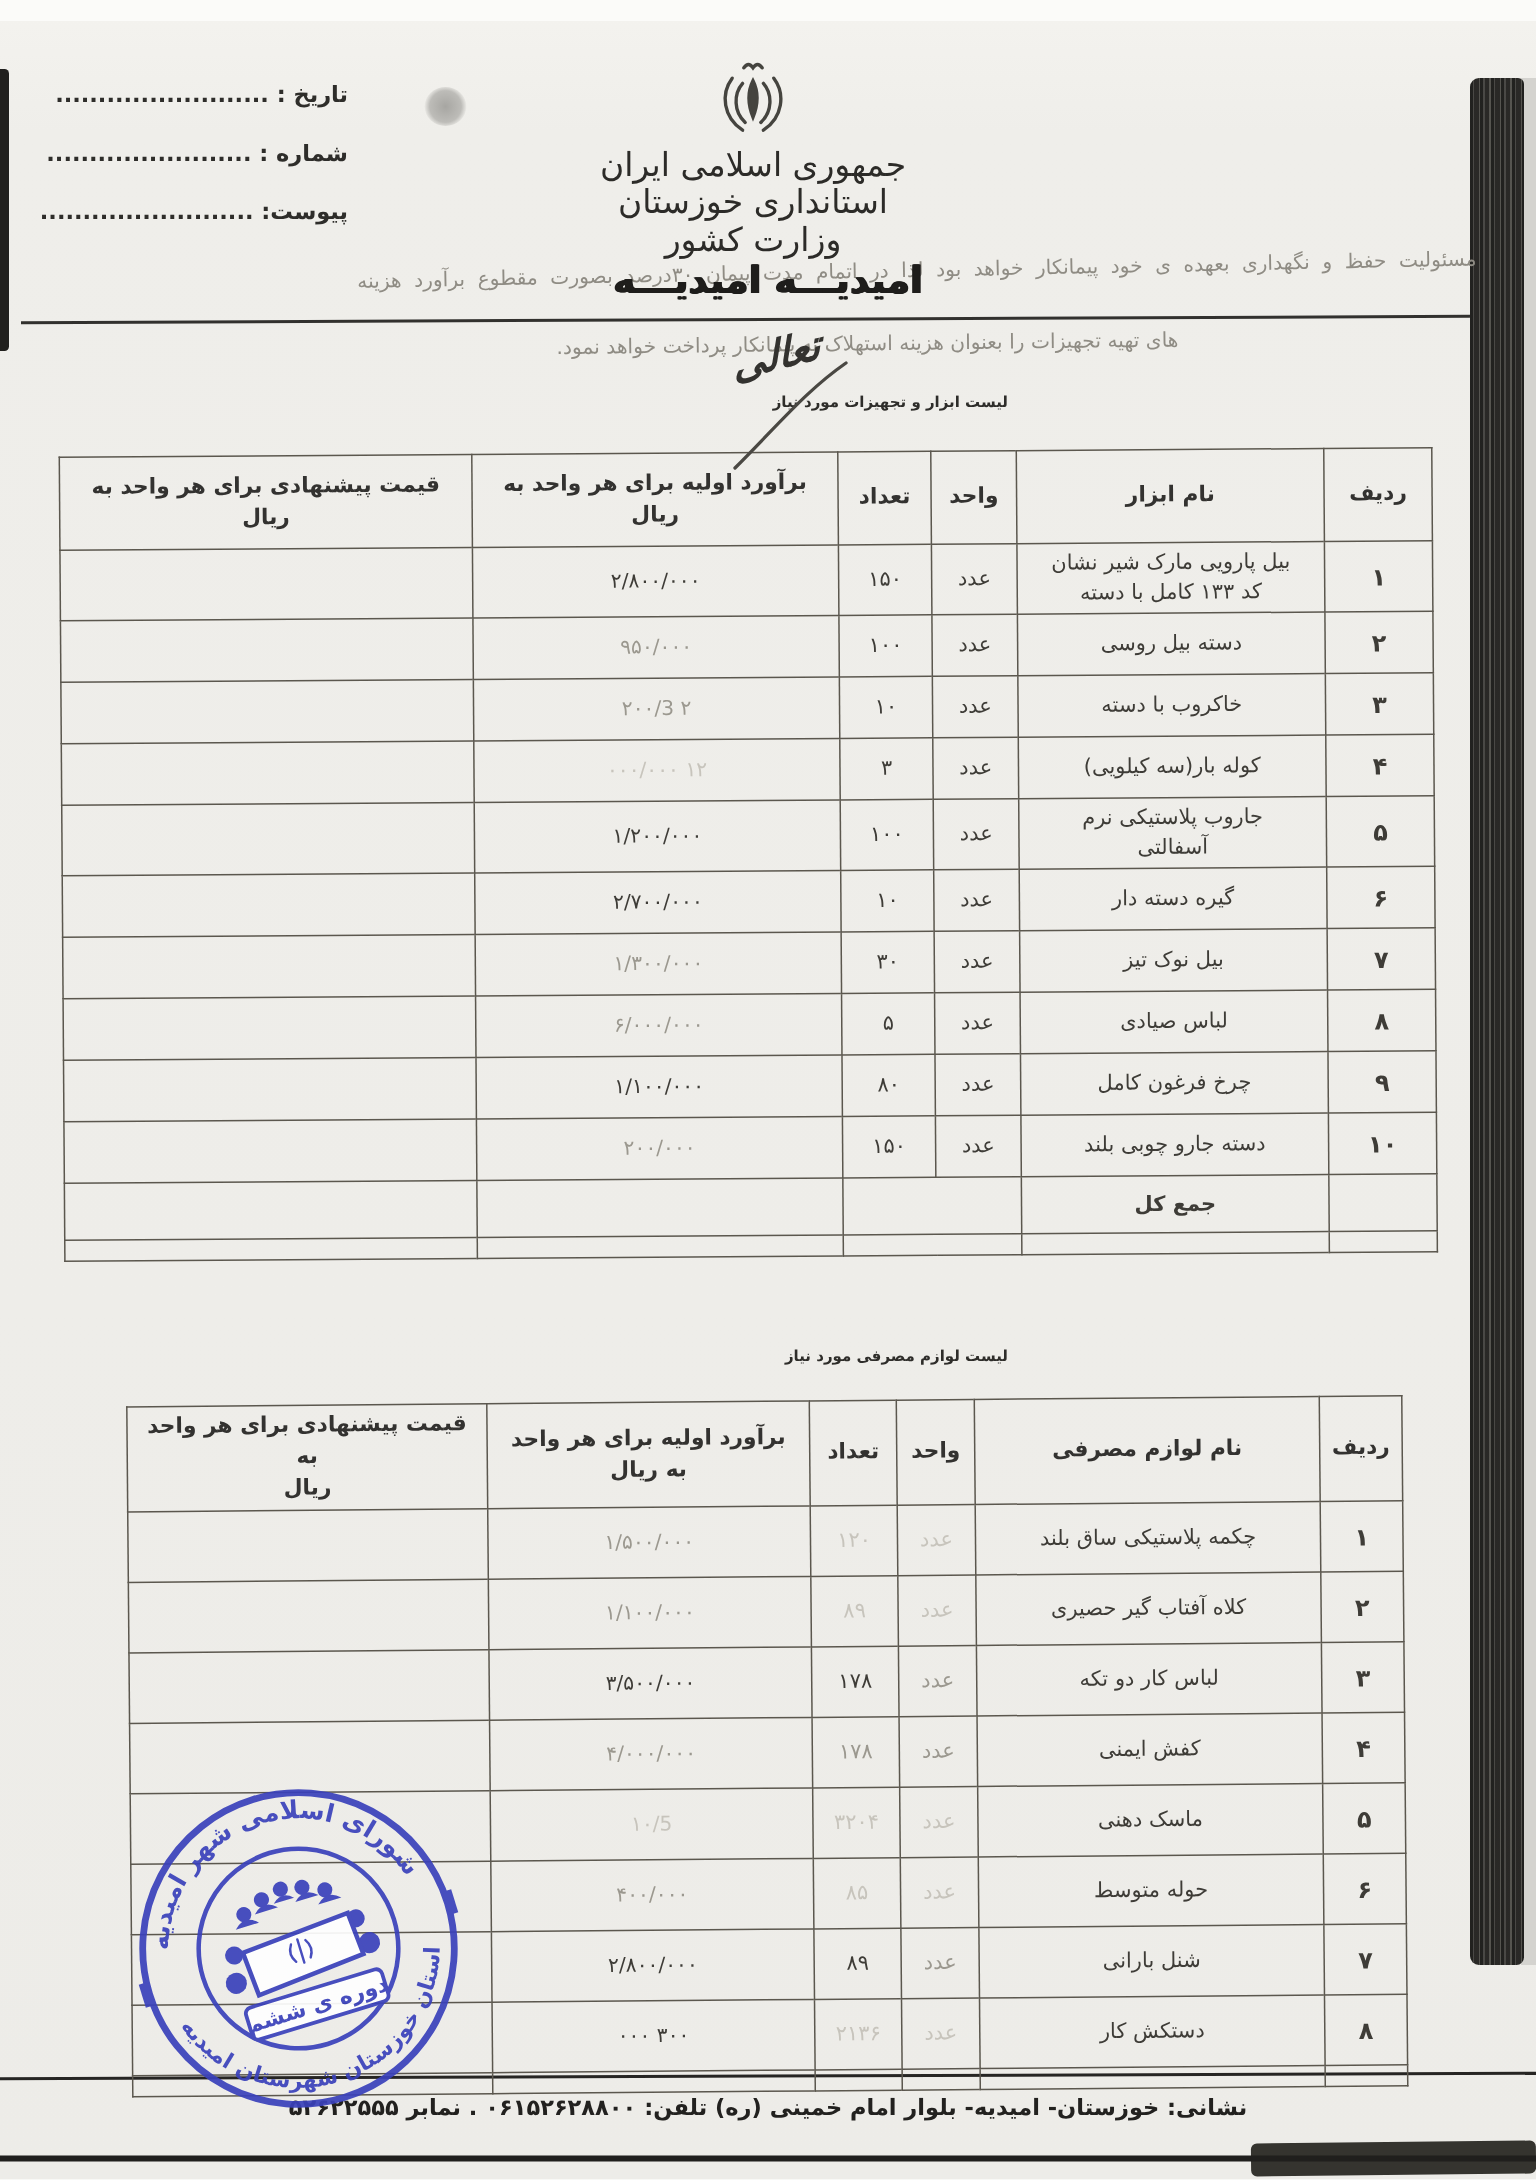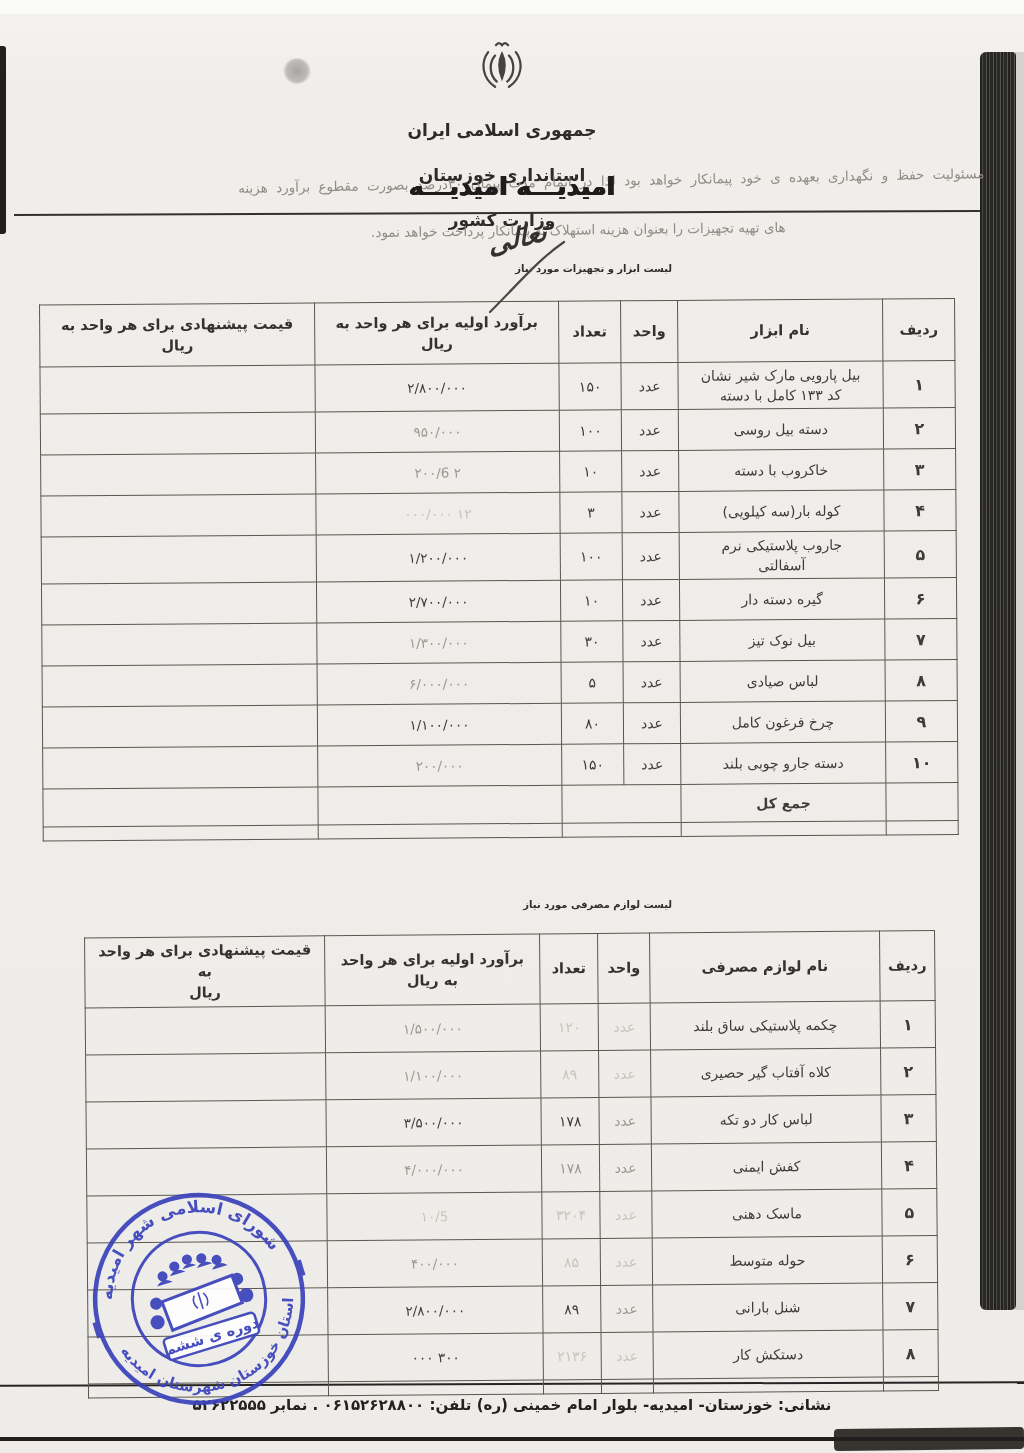--- a/index.html
+++ b/index.html
@@ -17,21 +17,21 @@
   .scan-dot{position:absolute;left:283px;top:58px;width:28px;height:26px;border-radius:50%;
     background:radial-gradient(circle,#a7a6a2 0%,#bdbcb8 55%,rgba(189,188,184,0) 75%);}
   .scan-top-strip{position:absolute;left:0;top:0;width:100%;height:14px;background:#fbfbf9;}
 
   
   .head-left{position:absolute;right:792px;left:18px;top:54px;font-weight:bold;font-size:15px;color:#2e2d2a;}
   .head-left .fld{margin-bottom:21px;white-space:nowrap;letter-spacing:.3px;}
 
   
   .head-center{position:absolute;left:352px;top:38px;width:300px;text-align:center;}
-  .head-center .org{font-weight:bold;font-size:17px;color:#2c2b28;line-height:25px;margin-top:20px;}
+  .head-center .org{font-weight:normal;font-size:22px;color:#2c2b28;line-height:25px;}
   .emblem{display:inline-block;}
   .muni-name{
     position:absolute;left:312px;top:172px;width:400px;text-align:center;
     font-size:25px;font-weight:bold;color:#1e1d1b;letter-spacing:1px;z-index:3;
     text-shadow:.6px 0 0 #1e1d1b,-.6px 0 0 #1e1d1b,0 .4px 0 #1e1d1b;
   }
   .divider{position:absolute;left:14px;right:44px;top:212px;border-top:2.6px solid #32312e;transform:rotate(-.25deg);z-index:2;}
 
   .note-line{position:absolute;color:#8f8c84;font-size:13.5px;white-space:nowrap;z-index:1;}
   .note1{right:40px;top:165px;transform:rotate(-1.15deg);transform-origin:right;word-spacing:4px;}
@@ -83,20 +83,25 @@
 
 <div class="page">
 
   <div class="scan-top-strip"></div>
   <div class="scan-margin-right"></div>
   <div class="scan-band-right"></div>
   <div class="scan-sliver-left"></div>
   <div class="scan-dot"></div>
 
 
+  <div class="head-left">
+    <div class="fld">تاریخ : .........................</div>
+    <div class="fld">شماره : ........................</div>
+    <div class="fld">پیوست: .........................</div>
+  </div>
 
   <div class="head-center">
     <span class="emblem">
       <svg viewBox="0 0 60 64" width="52" height="56">
         <g fill="none" stroke="#45443f" stroke-width="2.6" stroke-linecap="round">
           <path d="M30,18 C26,26 26,36 30,46 C34,36 34,26 30,18 Z" fill="#45443f"></path>
           <path d="M22,20 C15,28 15,42 24,50"></path>
           <path d="M38,20 C45,28 45,42 36,50"></path>
           <path d="M14,16 C5,28 7,46 22,56"></path>
           <path d="M46,16 C55,28 53,46 38,56"></path>
@@ -168,21 +173,21 @@
             <td class="c-qty"><span>۱۰۰</span></td>
             <td class="c-est"><span class="faint">۹۵۰/۰۰۰</span></td>
             <td class="c-prop"></td>
           </tr>
 
           <tr class="trow">
             <td class="c-no">۳</td>
             <td class="c-name">خاکروب با دسته</td>
             <td class="c-unit"><span>عدد</span></td>
             <td class="c-qty"><span>۱۰</span></td>
-            <td class="c-est"><span class="faint">۲ ۲۰۰/6</span></td>
+            <td class="c-est"><span class="faint">۲ ۲۰۰/3</span></td>
             <td class="c-prop"></td>
           </tr>
 
           <tr class="trow">
             <td class="c-no">۴</td>
             <td class="c-name">کوله بار(سه کیلویی)</td>
             <td class="c-unit"><span>عدد</span></td>
             <td class="c-qty"><span>۳</span></td>
             <td class="c-est"><span class="vfaint">۱۲ ۰۰۰/۰۰۰</span></td>
             <td class="c-prop"></td>

